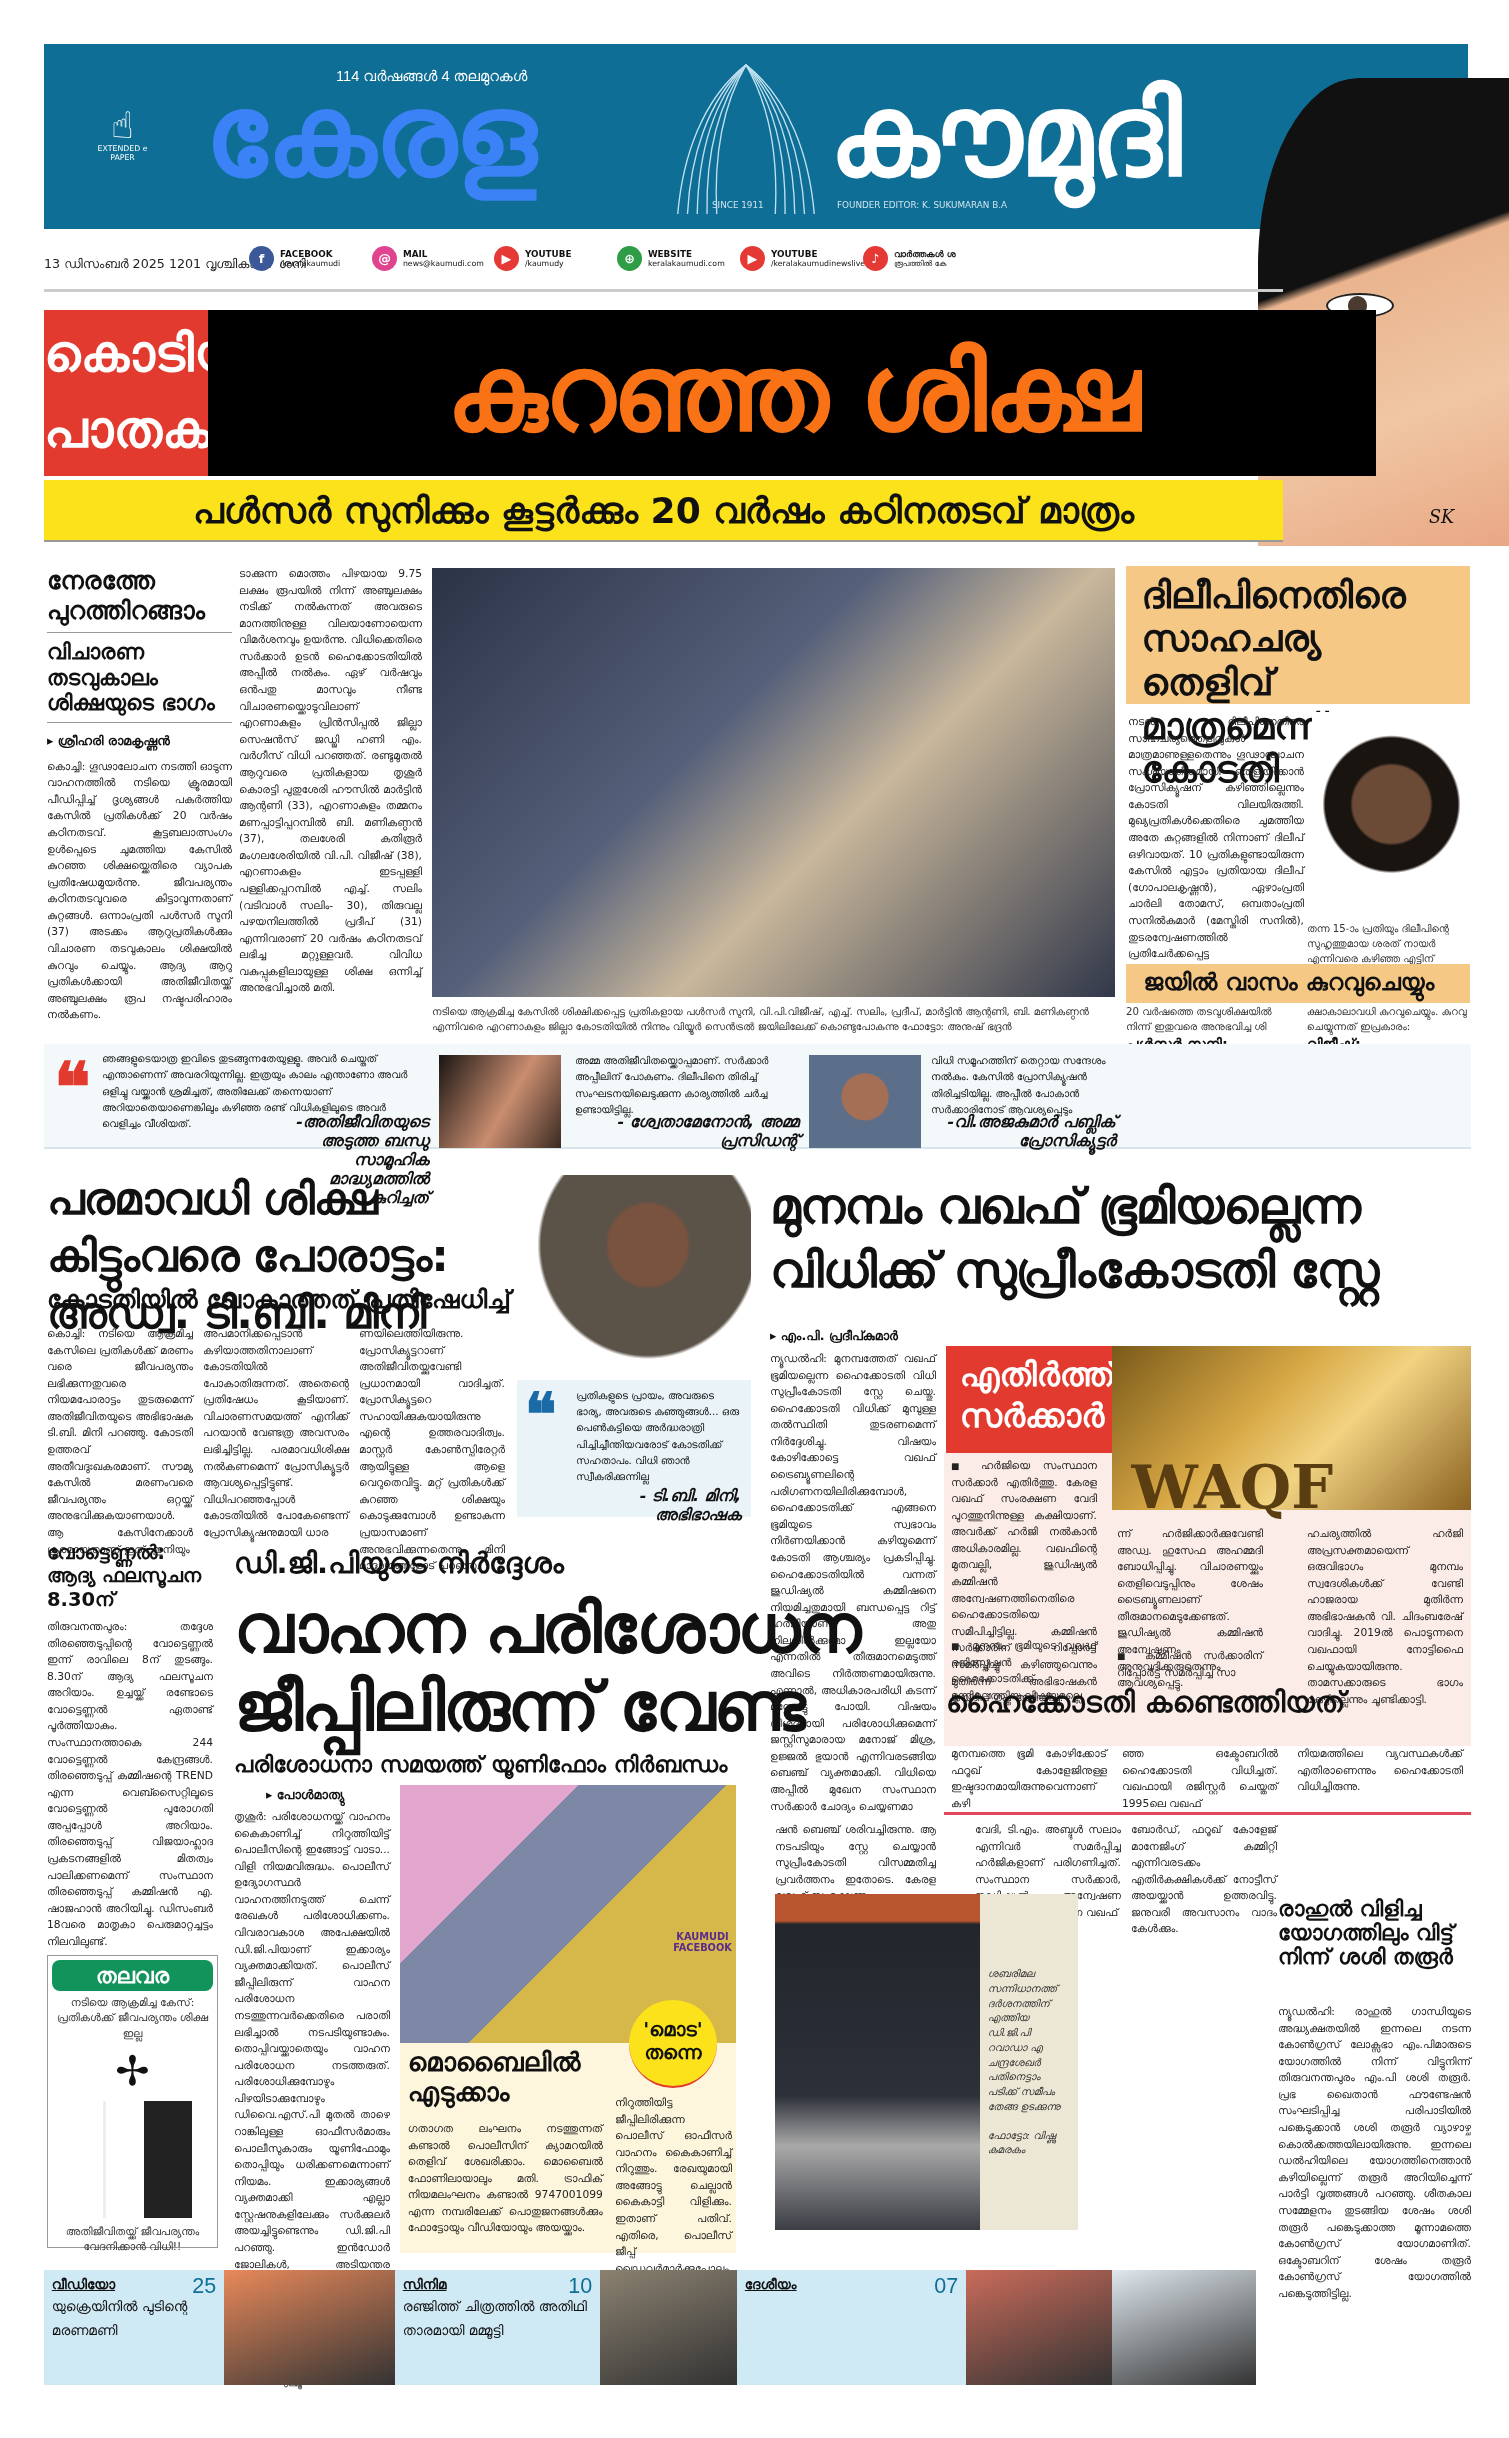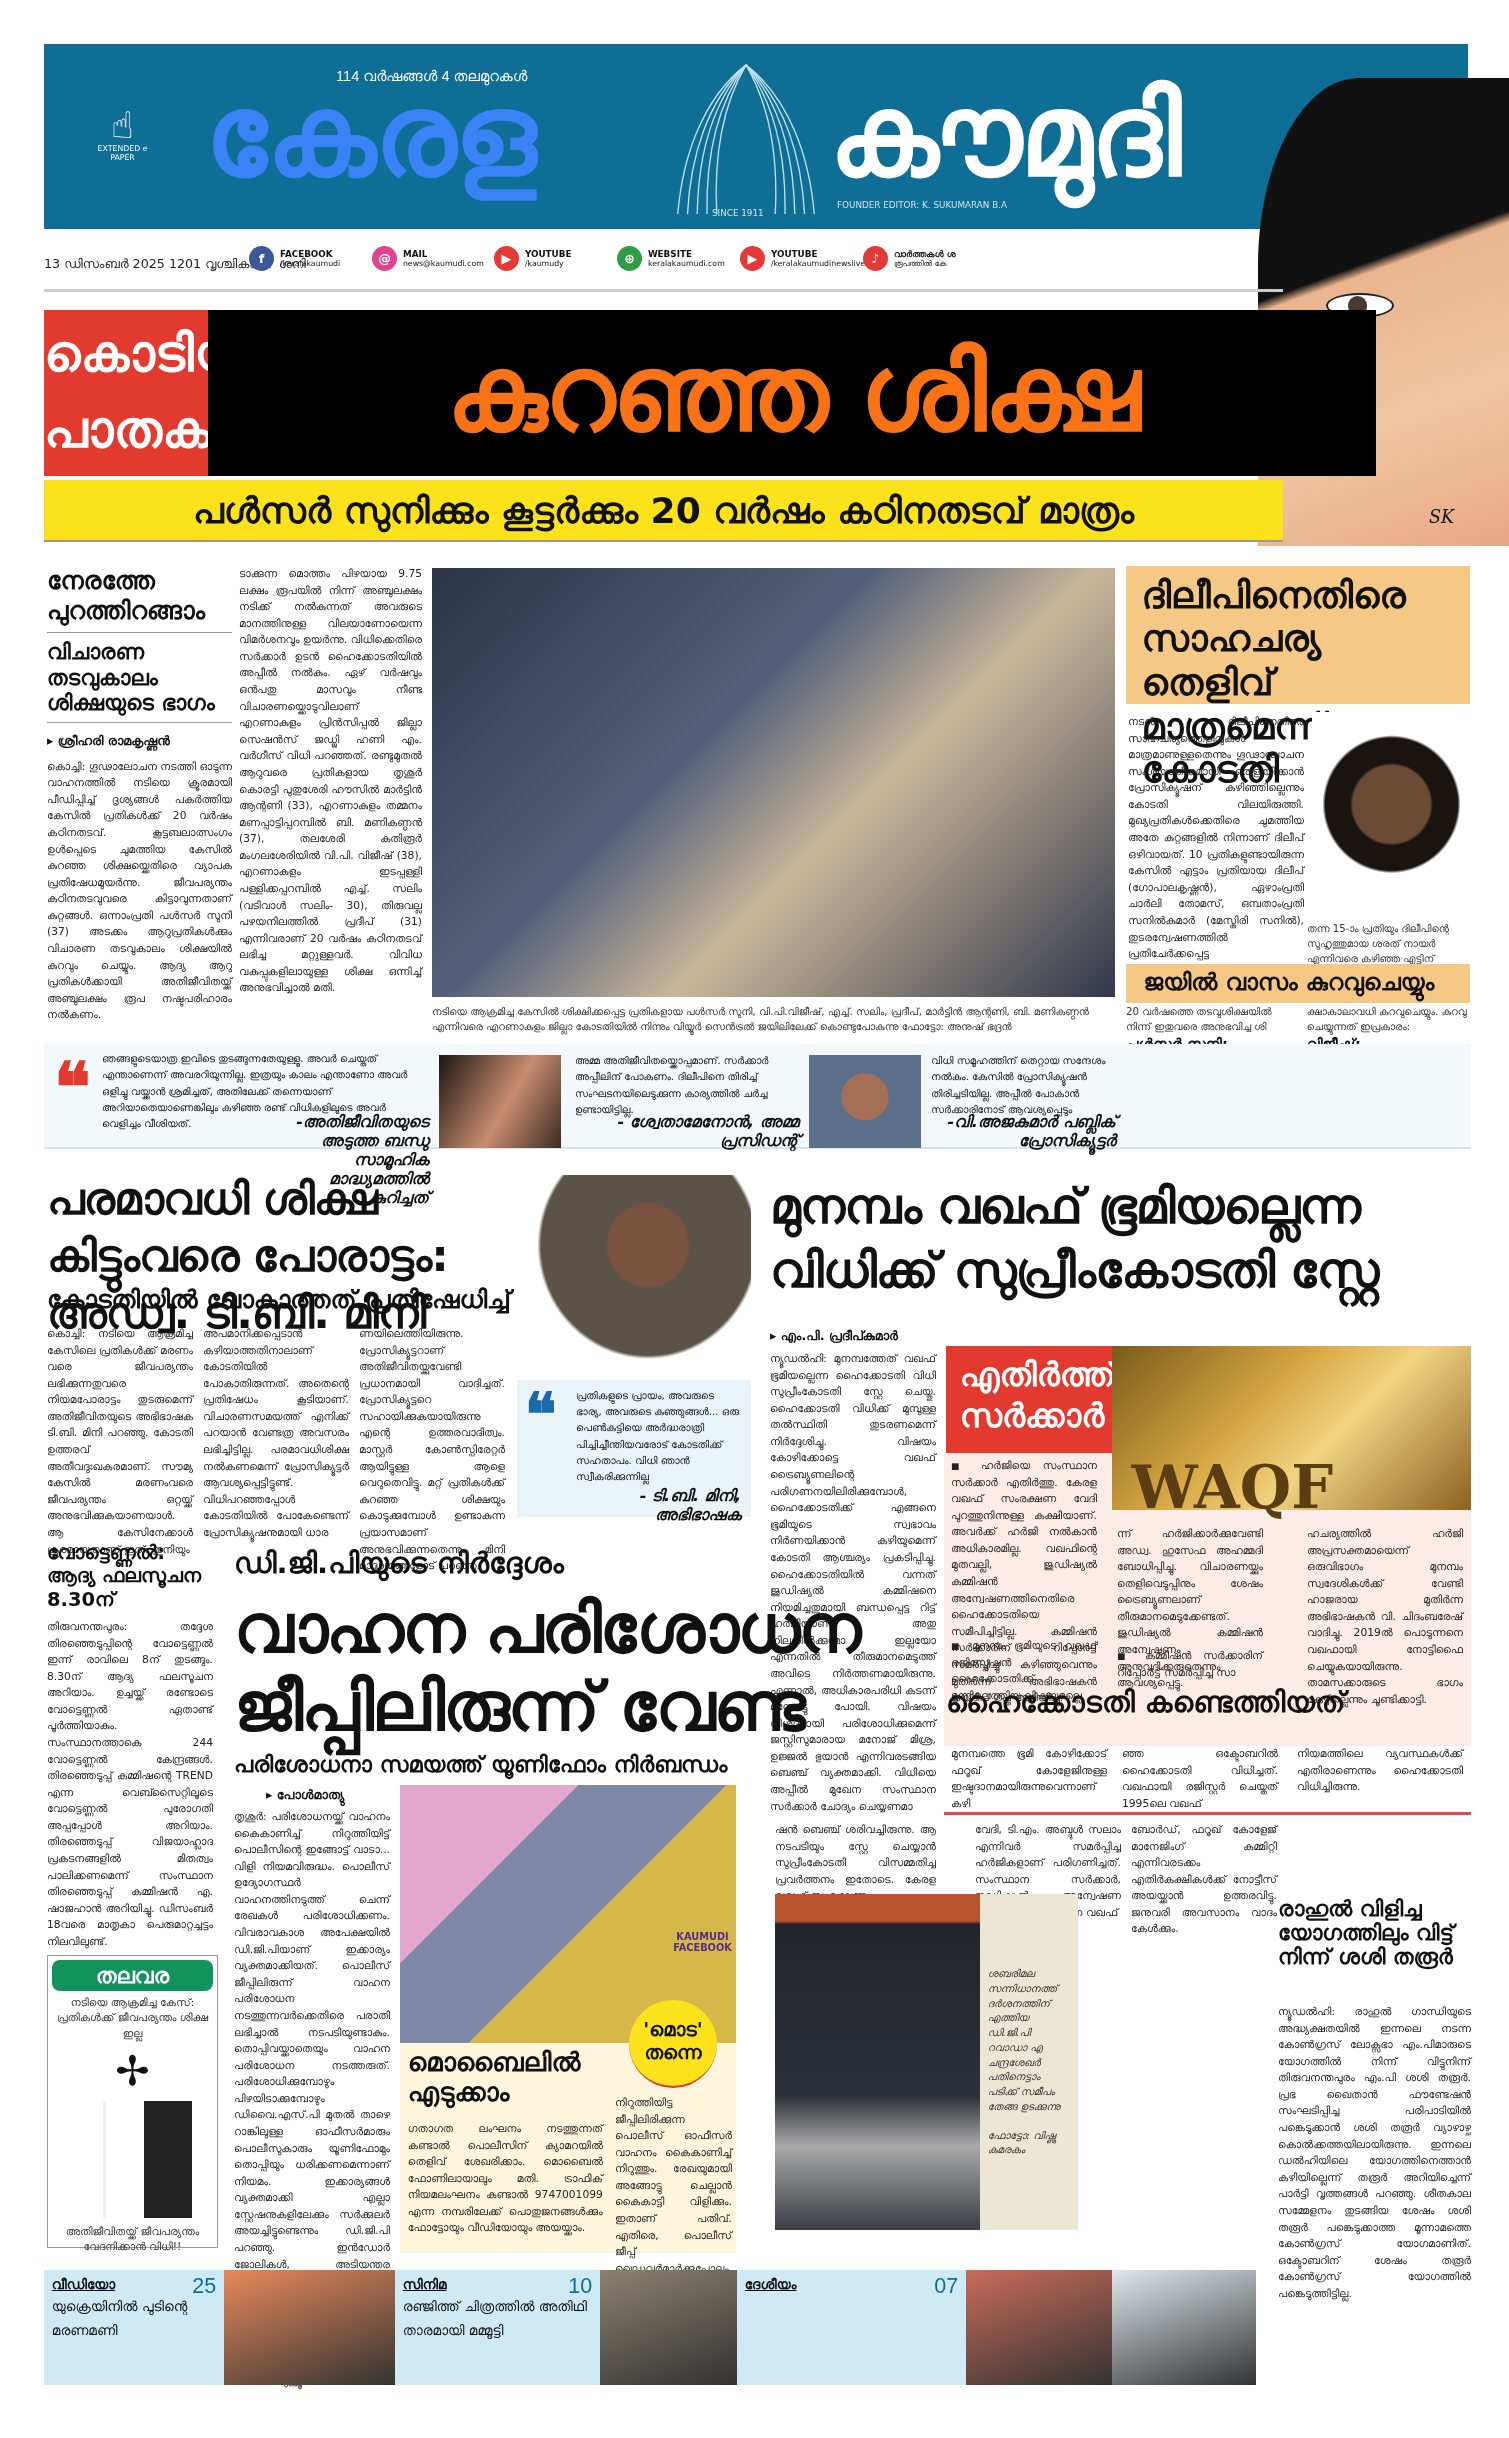--- a/index.html
+++ b/index.html
@@ -3,21 +3,21 @@
 <meta charset="utf-8">
 <style>
   * { box-sizing: border-box; margin: 0; padding: 0; }
   body { width: 1510px; height: 2438px; background: #fff; font-family: "DejaVu Sans", sans-serif; color: #111; position: relative; overflow: hidden; }
   .abs { position: absolute; }
   .mast { left: 44px; top: 44px; width: 1424px; height: 185px; background: #0e6e95; }
   .mast-tag { left: 336px; top: 68px; color: #fff; font-size: 14.6px; font-family: "Liberation Sans Narrow","Liberation Sans", sans-serif; }
   .logo-l { left: 205px; top: 78px; color: #3b82f6; font-size: 115px; font-weight: bold; letter-spacing: -2px; line-height: 1; }
   .logo-r { left: 829px; top: 78px; color: #fff; font-size: 115px; font-weight: bold; letter-spacing: -2px; line-height: 1; }
   .arch { left: 663px; top: 60px; width: 166px; height: 156px; }
-  .since { left: 712px; top: 200px; color: #cfe3ec; font-size: 8.8px; margin-top: 8px; }
+  .since { left: 712px; top: 200px; color: #cfe3ec; font-size: 8.8px; }
   .founder { left: 837px; top: 200px; color: #cfe3ec; font-size: 8.8px; }
   .eppr { left: 93px; top: 107px; width: 59px; height: 107px; color: #fff; font-size: 7.8px; text-align: center; }
   .eppr .hand { font-size: 37px; line-height: 1; }
   .dateline { left: 44px; top: 256px; font-size: 12.7px; color: #222; }
   .social { top: 246px; display: flex; align-items: center; gap: 5.9px; font-size: 7.8px; line-height: 1.2; }
   .social .ic { width: 25px; height: 25px; border-radius: 50%; color: #fff; display: flex; align-items: center; justify-content: center; font-size: 12.7px; font-weight: bold; }
   .social b { font-size: 8.8px; }
   .rule { left: 44px; top: 289px; width: 1239px; height: 2.9px; background: #ccc; }
   .woman { left: 1258px; top: 78px; width: 252px; height: 468px; background: linear-gradient(160deg,#111 0%,#111 40%,#e9b48e 42%,#f0c6a3 70%,#e9a784 100%); border-radius: 40% 0 0 0; overflow: hidden; }
   .woman .eye { position: absolute; left: 68px; top: 215px; width: 68px; height: 25px; background: #fff; border-radius: 50%; border: 2.9px solid #222; }

